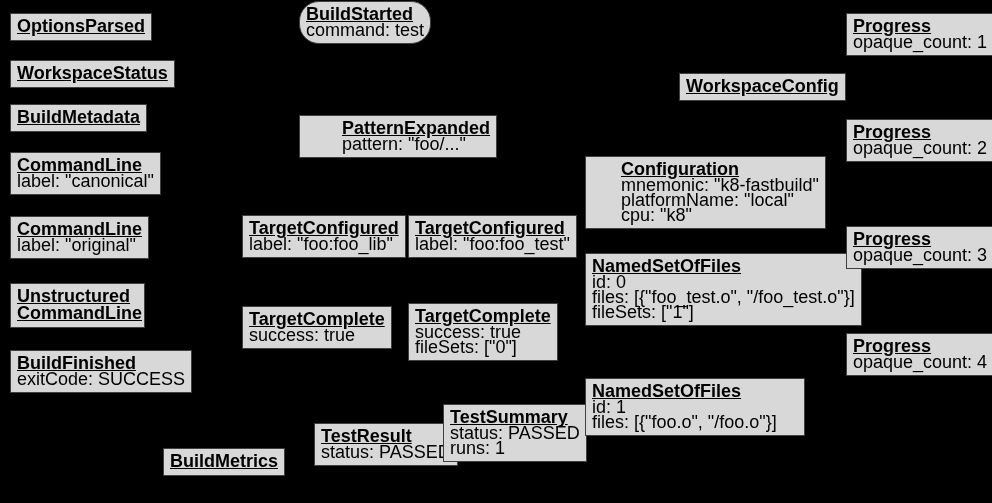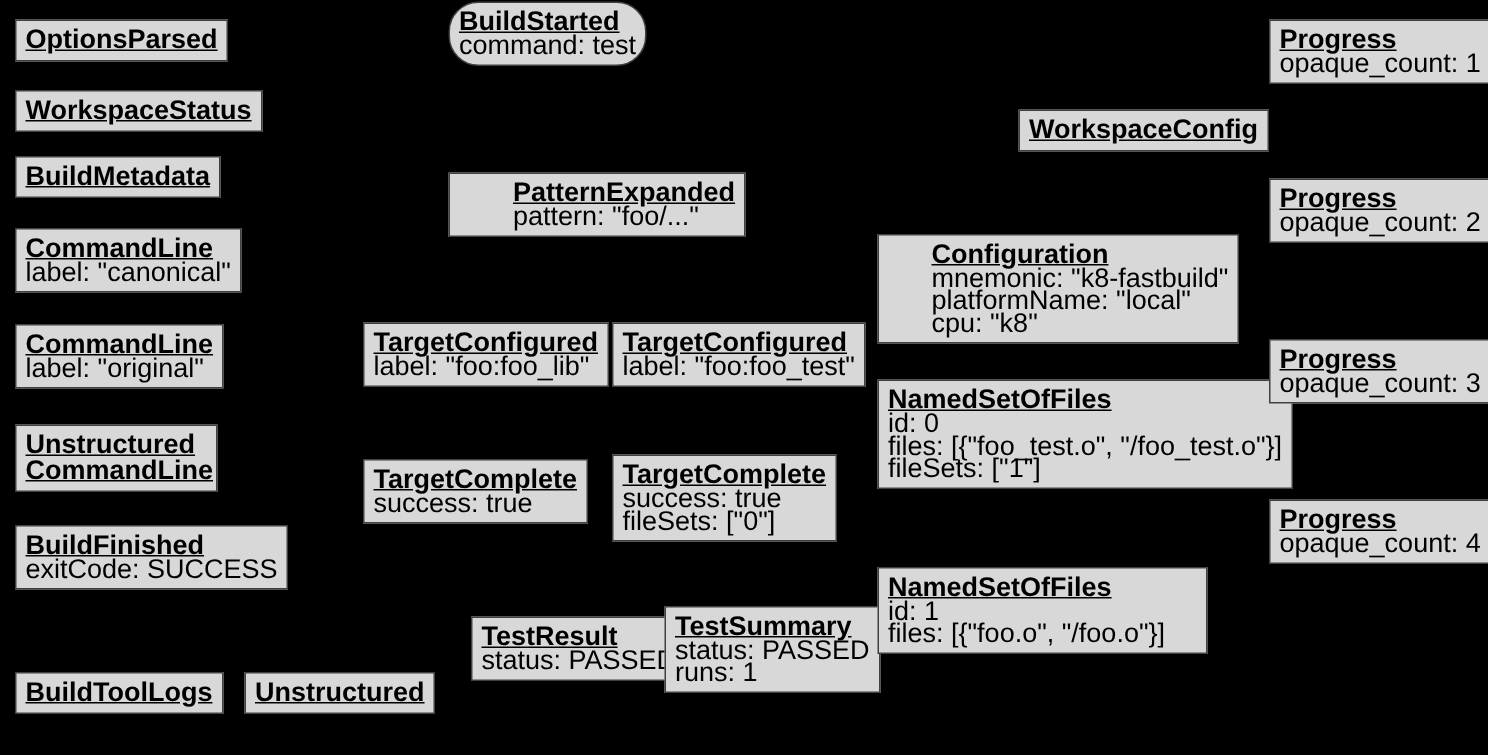--- a/index.html
+++ b/index.html
@@ -69,26 +69,23 @@
 
   <div class="box wrap" style="left:10px;top:283px;width:135px;">
     <div class="box-title">Unstructured CommandLine</div>
   </div>
 
   <div class="box" style="left:10px;top:350px;min-width:135px;">
     <div class="box-title">BuildFinished</div>
     <div class="box-line">exitCode: SUCCESS</div>
   </div>
 
-  <div class="box" style="left:10px;top:448px;min-width:135px;">
-    <div class="box-title">BuildToolLogs</div>
-  </div>
 
   <div class="box" style="left:163px;top:448px;min-width:106px;">
-    <div class="box-title">Unstructured</div>
+    <div class="box-title">BuildMetrics</div>
   </div>
 
   <div class="box" style="left:299px;top:1px;min-width:106px;border-radius:20px;">
     <div class="box-title">BuildStarted</div>
     <div class="box-line">command: test</div>
   </div>
 
   <div class="box" style="left:299px;top:115px;min-width:158px;padding-left:42px;">
     <div class="box-title">PatternExpanded</div>
     <div class="box-line">pattern: "foo/..."</div>
@@ -108,21 +105,21 @@
     <div class="box-title">TargetComplete</div>
     <div class="box-line">success: true</div>
   </div>
 
   <div class="box" style="left:408px;top:303px;min-width:141px;">
     <div class="box-title">TargetComplete</div>
     <div class="box-line">success: true</div>
     <div class="box-line">fileSets: ["0"]</div>
   </div>
 
-  <div class="box" style="left:314px;top:411px;min-width:116px;">
+  <div class="box" style="left:314px;top:423px;min-width:116px;">
     <div class="box-title">TestResult</div>
     <div class="box-line">status: PASSED</div>
   </div>
 
   <div class="box" style="left:443px;top:404px;min-width:111px;">
     <div class="box-title">TestSummary</div>
     <div class="box-line">status: PASSED</div>
     <div class="box-line">runs: 1</div>
   </div>
 

